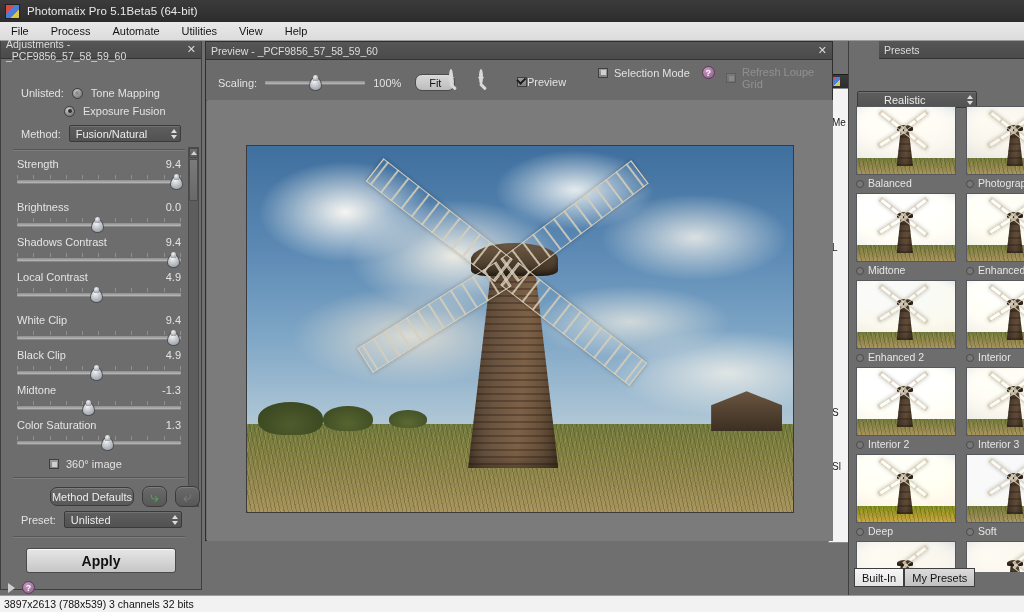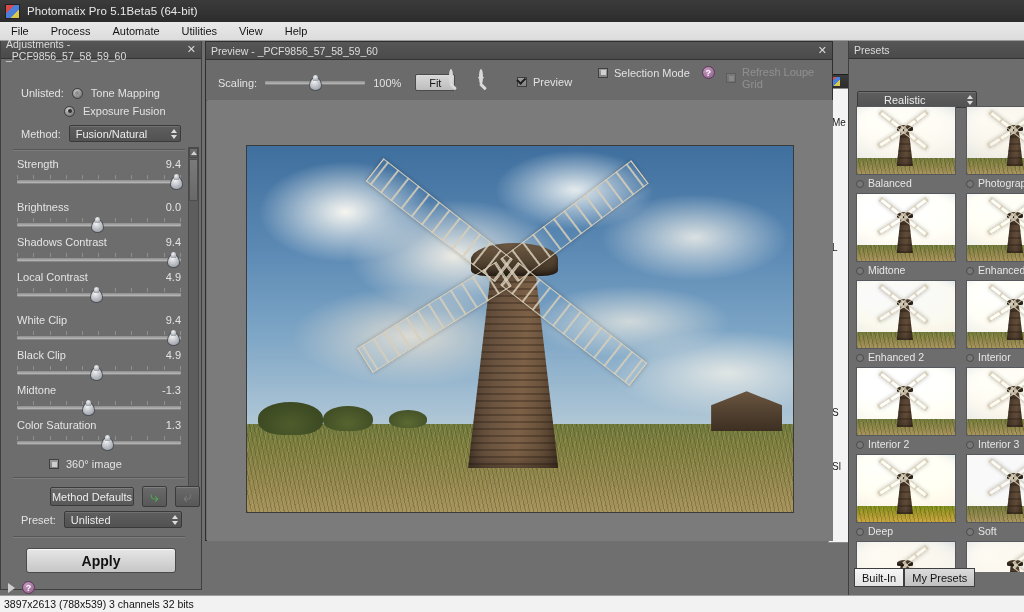--- a/index.html
+++ b/index.html
@@ -126,21 +126,21 @@
   }
   .cbox.checked::after{
     content:"";width:8px;height:4px;border-left:2px solid #1c1c1c;border-bottom:2px solid #1c1c1c;
     transform:rotate(-45deg) translate(1px,-2px);
   }
   .cbox.sq::after{content:"";width:5px;height:5px;background:#cfcfcf;}
 
   
   .btn{
     background:linear-gradient(#6a6a6a,#585858);
-    border:1px solid #3b3b3b;border-radius:2px;color:#ededed;
+    border:1px solid #3b3b3b;border-radius:7px;color:#ededed;
     display:flex;align-items:center;justify-content:center;font-size:11px;
     box-shadow:inset 0 1px 0 rgba(255,255,255,.14);box-sizing:border-box;
   }
   .btn.disabled{color:#7e7e7e;}
   #apply-btn{
     background:linear-gradient(#e6e6e6,#c6c6c6);
     border:1px solid #4a4a4a;border-radius:3px;color:#111;
     font-size:14px;font-weight:bold;
     box-shadow:inset 0 1px 0 rgba(255,255,255,.8);
   }
@@ -506,21 +506,21 @@
       <span class="btn" style="width:40px;height:17px;background:linear-gradient(#d8d8d8,#bdbdbd);color:#141414;border:1px solid #4b4b4b;margin-left:6px;">Fit</span>
     </div>
 
     <div class="abs" style="left:243px;top:11px;">
       <span class="mag"><span class="pm">−</span></span>
     </div>
     <div class="abs" style="left:273px;top:11px;">
       <span class="mag"><span class="pm">+</span></span>
     </div>
 
-    <div class="row abs" style="left:311px;top:16px;gap:6px;">
+    <div class="row abs" style="left:311px;top:16px;">
       <span class="cbox checked"></span>
       <span class="lbl">Preview</span>
     </div>
 
     <div class="row abs" style="left:392px;top:6px;gap:6px;">
       <span class="cbox sq"></span>
       <span class="lbl">Selection Mode</span>
       <span class="help-dot" style="margin-left:6px;">?</span>
     </div>
 
@@ -545,21 +545,21 @@
 
       <div class="sail" style="left:48%;top:30%;width:30%;height:8%;transform:rotate(-37deg);"></div>
       <div class="sail" style="left:48%;top:31%;width:30%;height:8%;transform:rotate(38deg);"></div>
       <div class="sail" style="left:47%;top:31%;width:30%;height:8%;transform:rotate(148deg);"></div>
       <div class="sail" style="left:47%;top:30%;width:30%;height:8%;transform:rotate(218deg);"></div>
     </div>
   </div>
 </div>
 
 <div id="presets" class="abs">
-  <div class="panel-title" style="border-bottom:1px solid #343434;">
+  <div class="panel-title" style="border-bottom:1px solid #343434;margin-left:30px;">
     <span>Presets</span>
   </div>
   <div class="abs dropdown" style="left:8px;top:50px;width:120px;padding-left:26px;">
     <span>Realistic</span>
     <span class="spin">
         <i class="up"></i>
         <i class="down"></i>
       </span>
   </div>
 </div>

